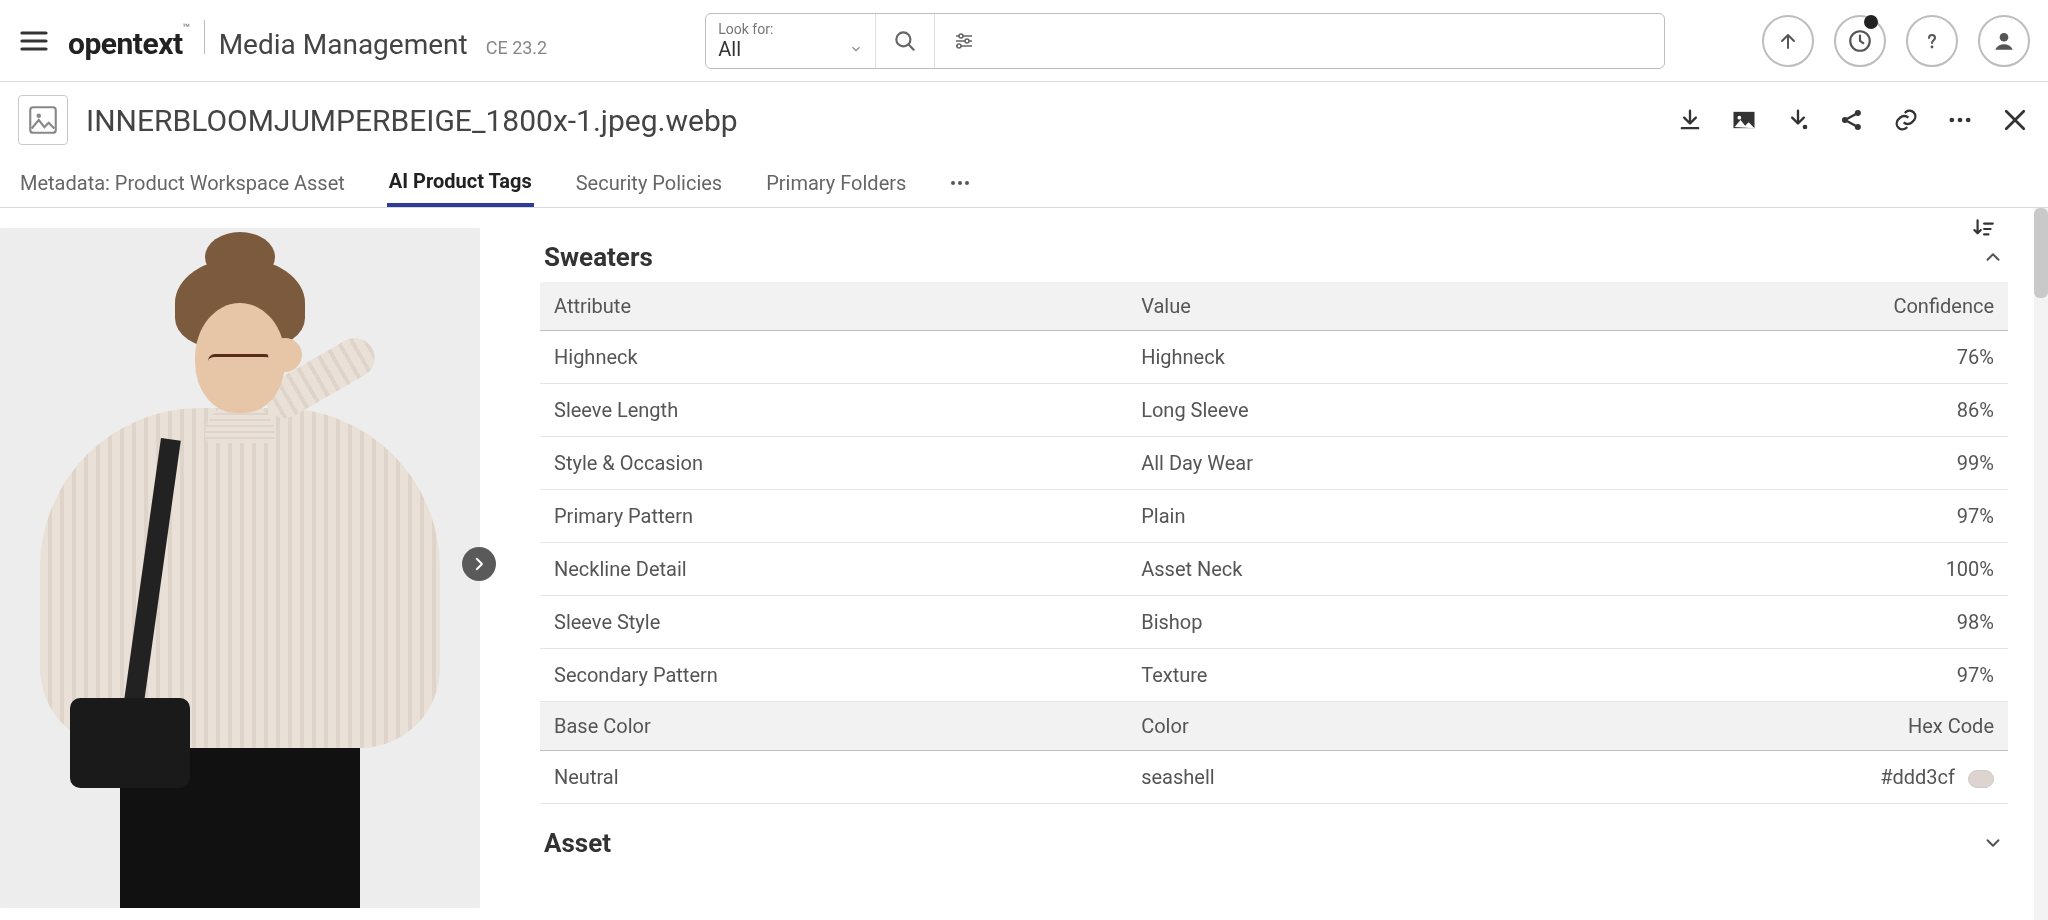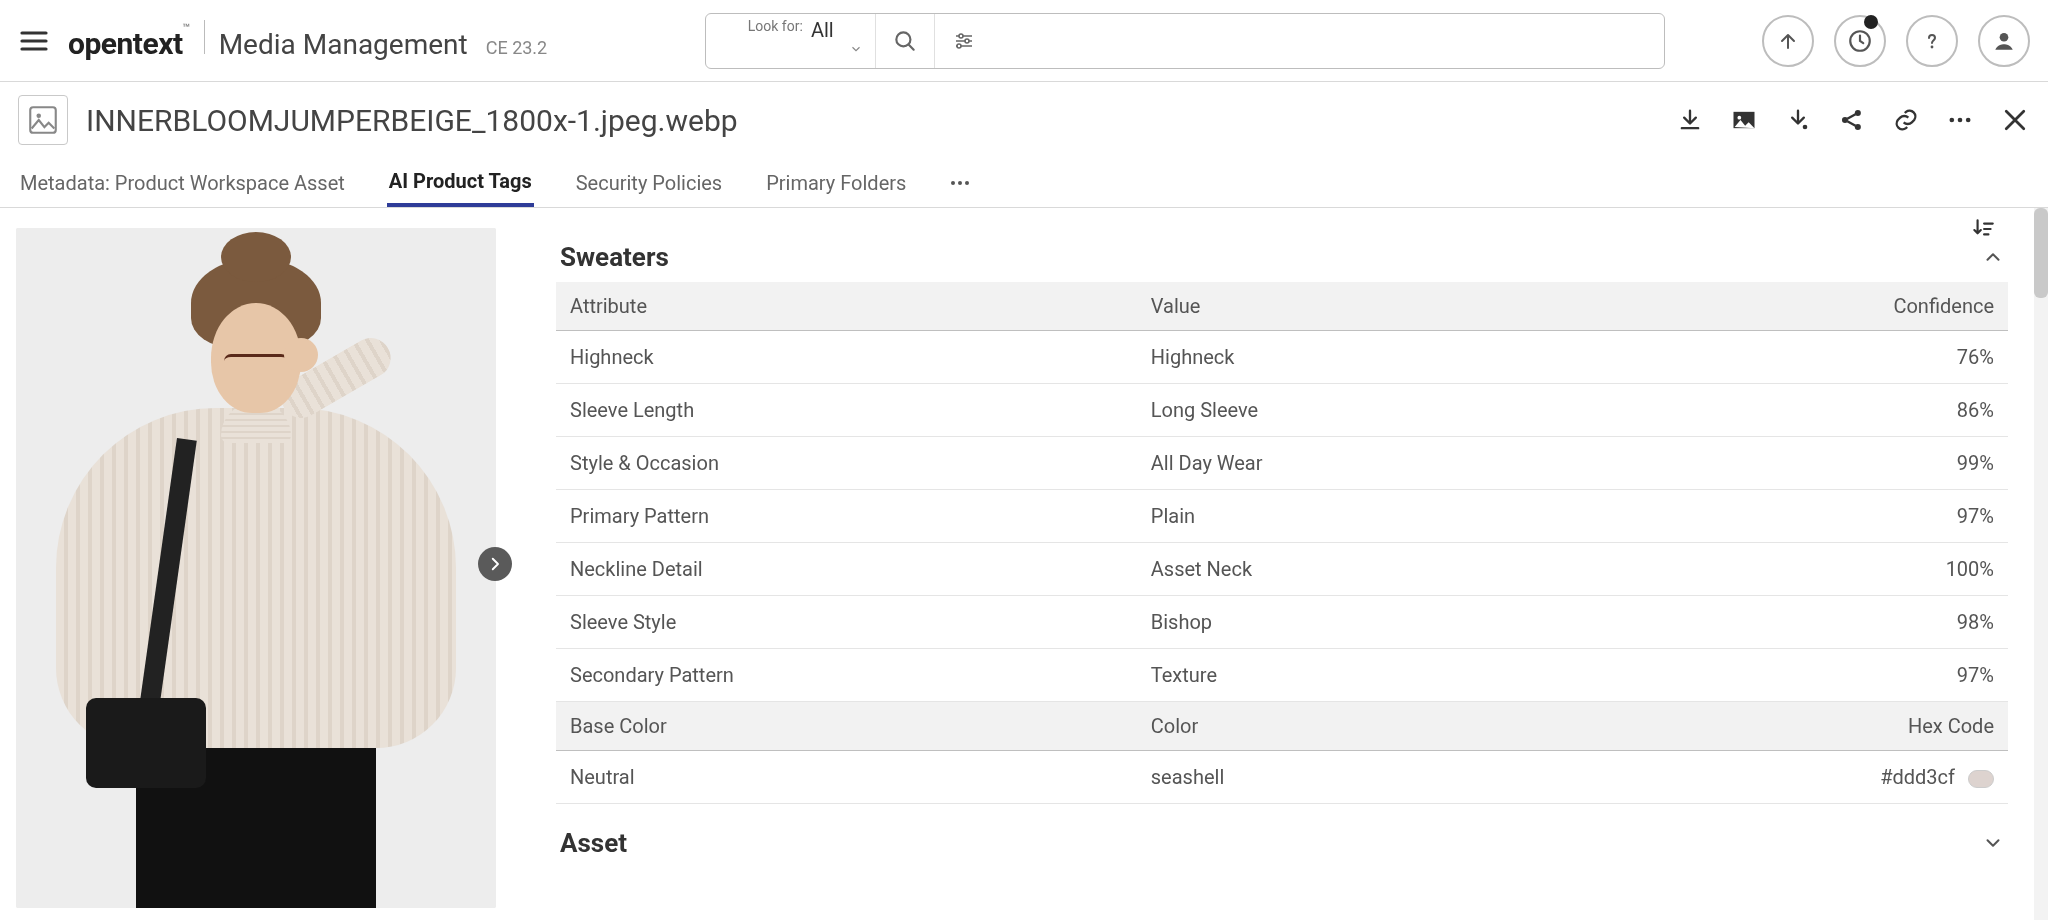--- a/index.html
+++ b/index.html
@@ -49,26 +49,26 @@
     border-radius: 6px;
     height: 56px;
     width: 960px;
     overflow: hidden;
   }
   .lookfor {
     width: 170px;
     border-right: 1px solid #e0e0e0;
     padding: 4px 12px;
     display: flex;
-    flex-direction: row;
+    flex-direction: column;
     justify-content: center;
     position: relative;
   }
   .lookfor-label { font-size: 14px; color: #777; }
-  .lookfor-value { font-size: 20px; color: #333; margin-left: 8px; }
+  .lookfor-value { font-size: 20px; color: #333; }
   .lookfor-caret { position: absolute; right: 12px; bottom: 12px; color: #888; }
   .search-input {
     flex: 1;
     border: none;
     outline: none;
     font-size: 22px;
     color: #555;
     text-align: center;
   }
   .search-icon-box, .search-adv-box {
@@ -137,21 +137,20 @@
     color: #222;
     font-weight: 700;
     border-bottom: 4px solid var(--accent);
   }
   .tab-more { color: #666; cursor: pointer; }
 
   
   .body {
     display: flex;
     height: calc(920px - 82px - 76px - 50px);
-    padding-left: 16px;
   }
   .preview {
     width: 500px;
     position: relative;
     padding: 20px 0 0 0;
   }
   .preview-img {
     width: 480px; height: 680px;
     background: #efefef;
     border-radius: 2px;

